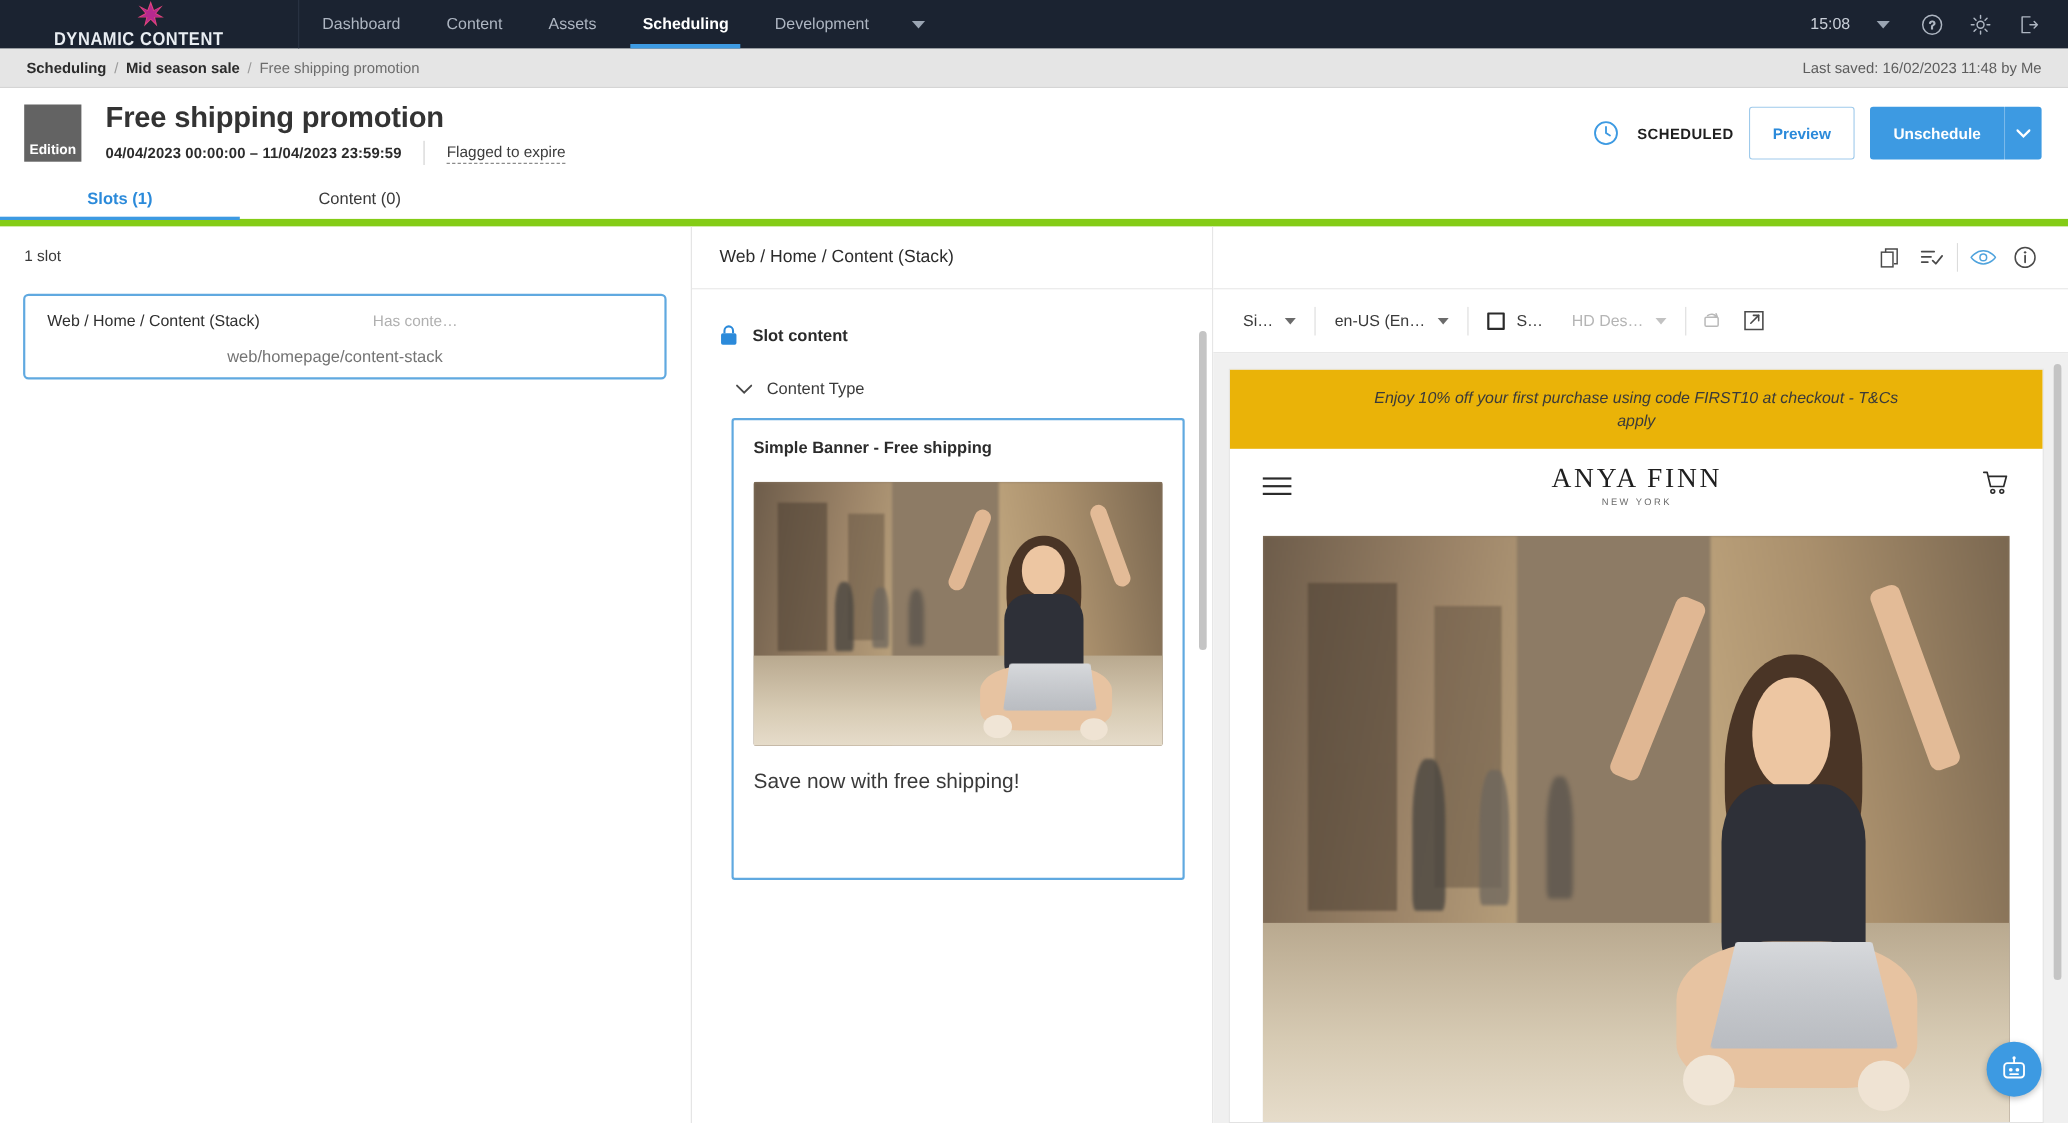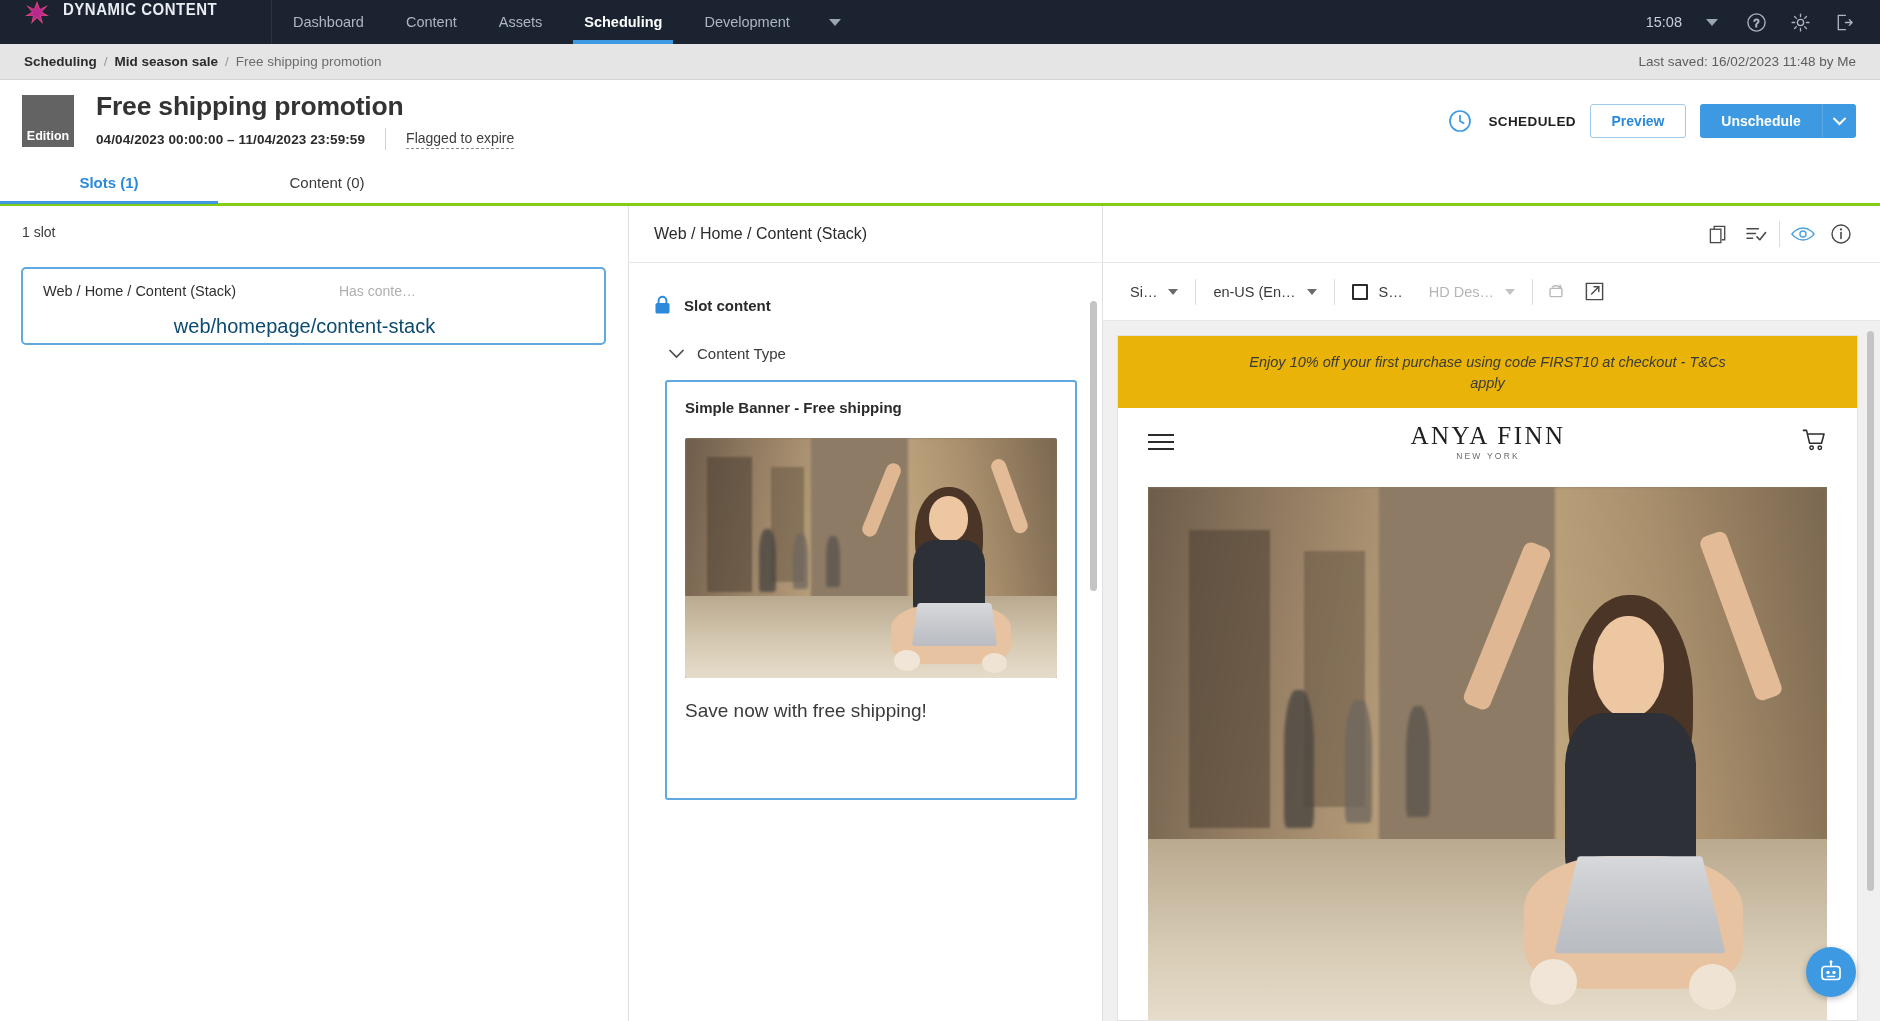--- a/index.html
+++ b/index.html
@@ -16,24 +16,25 @@
   
   .topnav {
     height: 44px;
     background: #1b2331;
     display: flex;
     align-items: stretch;
     color: #c9cfd8;
     position: relative;
   }
   .brand {
-    display: flex; gap: 13px;
+    display: flex; align-items: center; 
     padding: 0 22px 0 24px;
     border-right: 1px solid #2b3444;
     min-width: 272px;
+    flex-direction: column;
   }
   .brand-logo { width: 26px; height: 26px; position: relative; flex: none; }
   .brand-name {
     font-size: 17px; font-weight: bold; letter-spacing: .6px;
     color: #e9edf2; font-family: "Liberation Sans", sans-serif;
     transform: scaleX(0.88); transform-origin: left center;
   }
   .store-select {
     display: flex; align-items: center; justify-content: space-between;
     width: 200px; padding: 0 16px 0 16px;
@@ -90,38 +91,38 @@
   .daterange { font-size: 13.5px; font-weight: bold; color: #2b2b2b; letter-spacing: .1px; }
   .vsep { width: 1px; height: 22px; background: #cfcfcf; margin: 0 20px; }
   .flagged {
     font-size: 14px; color: #3d3d3d;
     border-bottom: 1px dashed #8b8b8b; padding-bottom: 2px; cursor: pointer;
   }
   .title-actions { margin-left: auto; display: flex; align-items: center; gap: 14px; }
   .status-chip { display: flex; align-items: center; gap: 16px; }
   .status-label { font-size: 13.5px; font-weight: bold; color: #1f1f1f; letter-spacing: .4px; }
   .btn {
-    height: 34px; border-radius: 3px; font-size: 14px; cursor: pointer;
+    height: 48px; border-radius: 3px; font-size: 14px; cursor: pointer;
     display: flex; align-items: center; justify-content: center; padding: 0 14px;
     font-family: "Liberation Sans", sans-serif;
   }
   .btn-ghost { background: #fff; border: 1px solid #9fcaeb; color: #2b8ada; font-weight: bold; min-width: 96px; }
   .btn-split { display: flex; }
   .btn-primary {
     background: #3d9ae2; color: #fff; font-weight: bold; border: none;
     border-radius: 3px 0 0 3px; min-width: 122px;
   }
   .btn-primary-caret {
     background: #3d9ae2; width: 34px; border-left: 1px solid #5aa9e6;
     border-radius: 0 3px 3px 0; display: flex; align-items: center; justify-content: center;
     cursor: pointer;
   }
 
   
-  .tabs { height: 44px; display: flex; border-bottom: 3px solid #84cc16; background: #fff; }
+  .tabs { height: 44px; display: flex; border-bottom: 7px solid #84cc16; background: #fff; }
   .tab {
     width: 218px; display: flex; align-items: center; justify-content: center;
     font-size: 15px; color: #3a3a3a; cursor: pointer; position: relative;
   }
   .tab.active { color: #2b8ada; font-weight: bold; }
   .tab.active::after {
     content: ""; position: absolute; left: 0; right: 0; bottom: -1px;
     height: 3px; background: #3d9ae2;
   }
 
@@ -131,21 +132,21 @@
   
   .leftcol { width: 629px; border-right: 1px solid #e0e0e0; background: #fff; flex: none; }
   .slotcount { font-size: 14px; color: #3a3a3a; padding: 18px 0 0 22px; }
   .slotcard {
     margin: 27px 22px 0 21px; border: 2px solid #60a9e0; border-radius: 5px;
     background: #fff; padding: 14px 18px 18px 20px; height: 78px;
   }
   .slotcard-row1 { display: flex; align-items: baseline; }
   .slot-name { font-size: 14.5px; color: #2f2f2f; }
   .slot-has { margin-left: auto; font-size: 14px; color: #b0b0b0; padding-right: 170px; }
-  .slot-path { font-size: 20px; color: #0c4a6e; text-align: center; margin-top: 16px; padding-right: 20px; }
+  .slot-path { font-size: 15px; color: #737373; text-align: center; margin-top: 16px; padding-right: 20px; }
 
   
   .centercol { width: 474px; flex: none; display: flex; flex-direction: column; background: #fff;
                border-right: 1px solid #e0e0e0; }
   .center-head {
     height: 57px; display: flex; align-items: center; padding: 0 22px 0 25px;
     border-bottom: 1px solid #e8e8e8;
   }
   .center-title { font-size: 16px; color: #2b2b2b; }
   .center-body { flex: 1; position: relative; overflow: hidden; padding: 0 0 0 0; }

